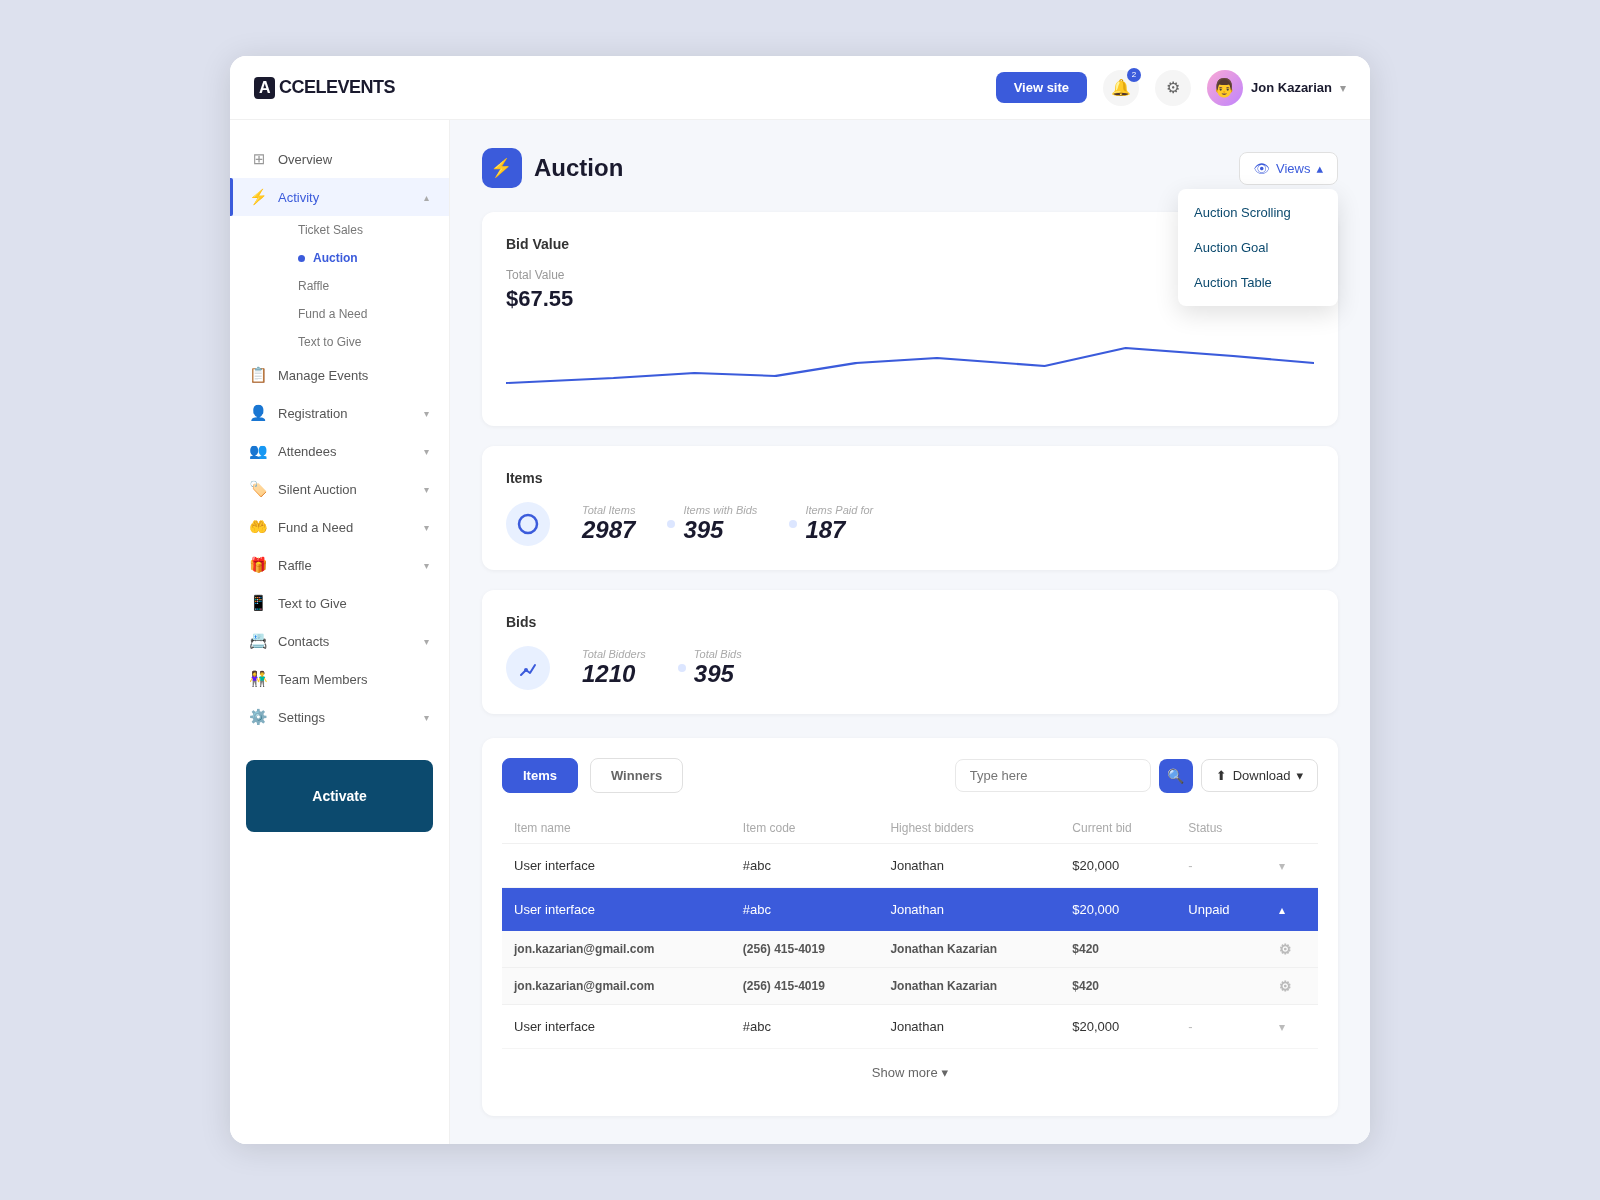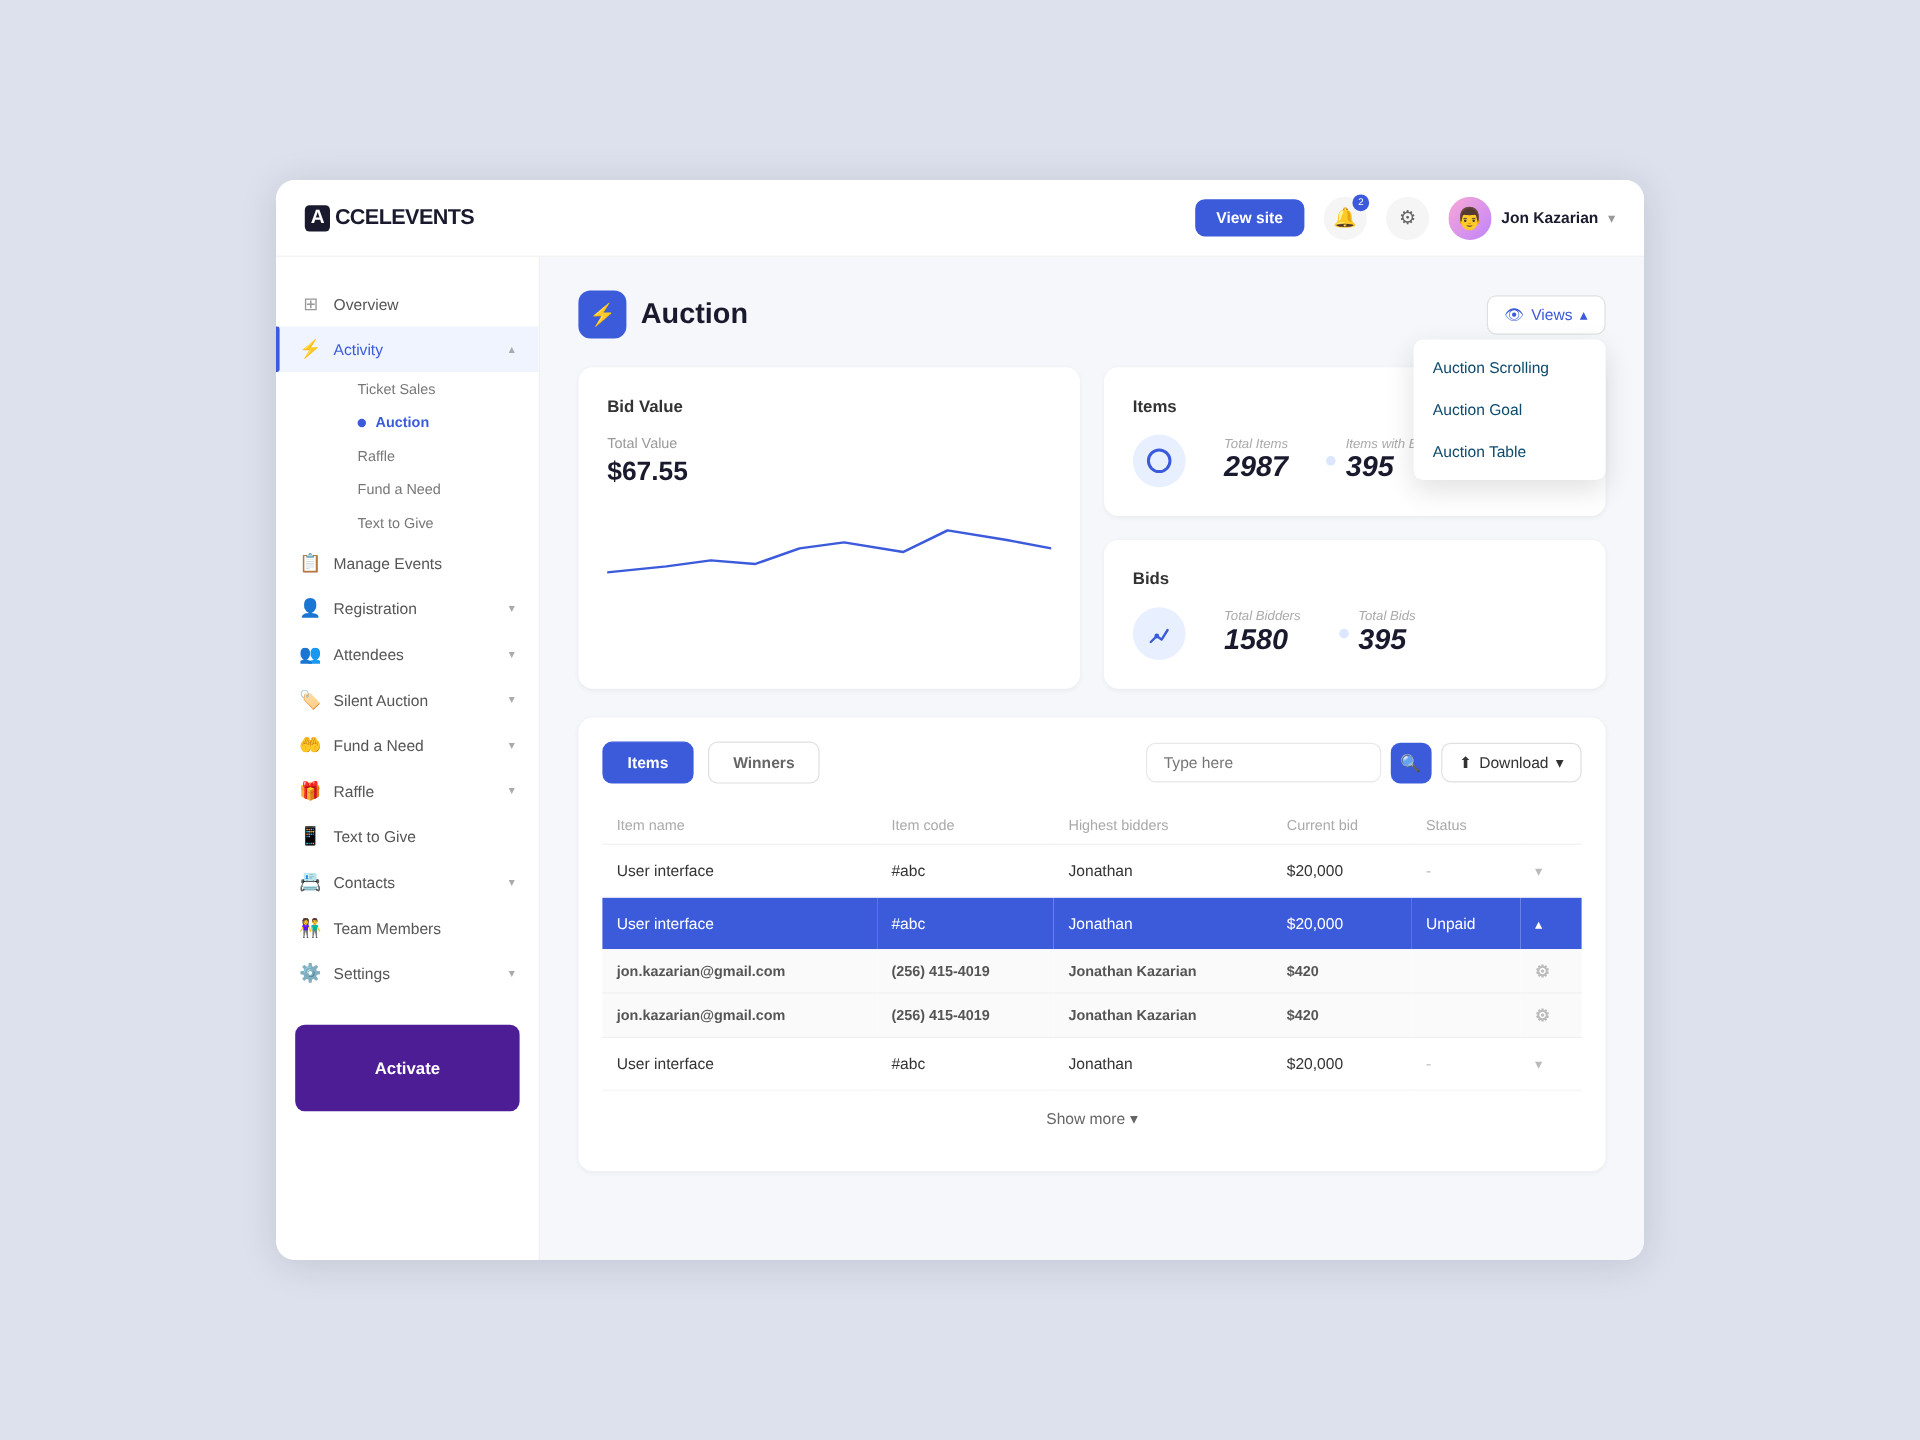--- a/index.html
+++ b/index.html
@@ -173,21 +173,21 @@
       color: #777;
       cursor: pointer;
       display: flex;
       align-items: center;
       gap: 8px;
     }
     .sidebar-sub-item.active { color: #3b5bdb; font-weight: 600; }
     .dot { width: 7px; height: 7px; border-radius: 50%; background: #3b5bdb; flex-shrink: 0; }
     .activate-btn {
       margin: 24px 16px 0;
-      background: #4c1d95;
+      background: #0c4a6e;
       color: white;
       border: none;
       border-radius: 8px;
       padding: 28px;
       width: calc(100% - 32px);
       font-size: 14px;
       font-weight: 600;
       cursor: pointer;
     }
 
@@ -253,21 +253,21 @@
     .views-dropdown-item {
       padding: 10px 16px;
       font-size: 13px;
       color: #0c4a6e;
       cursor: pointer;
     }
 
     
     .stats-row {
       display: grid;
-      grid-template-columns: 1fr 1fr;
+      grid-template-columns: 1fr;
       gap: 20px;
       margin-bottom: 24px;
     }
     .stat-card {
       background: white;
       border-radius: 12px;
       padding: 24px;
       box-shadow: 0 1px 4px rgba(0,0,0,0.05);
     }
     .stat-card-title { font-size: 14px; font-weight: 600; color: #333; margin-bottom: 16px; }
@@ -595,21 +595,21 @@
             <div class="stat-card-title">Bids</div>
             <div class="items-stats">
               <div class="bids-icon">
                 <svg width="22" height="22" viewBox="0 0 22 22">
                     <path d="M4 18 L9 13 L13 16 L18 8" fill="none" stroke="#3b5bdb" stroke-width="2" stroke-linecap="round" stroke-linejoin="round"></path>
                     <circle cx="9" cy="13" r="2" fill="#3b5bdb"></circle>
                   </svg>
               </div>
               <div class="stat-group">
                 <div class="stat-lbl">Total Bidders</div>
-                <div class="stat-num">1580</div>
+                <div class="stat-num">1210</div>
               </div>
               <div class="stat-divider">
                 <span class="stat-dot"></span>
                 <div class="stat-group">
                   <div class="stat-lbl">Total Bids</div>
                   <div class="stat-num">395</div>
                 </div>
               </div>
             </div>
           </div>

